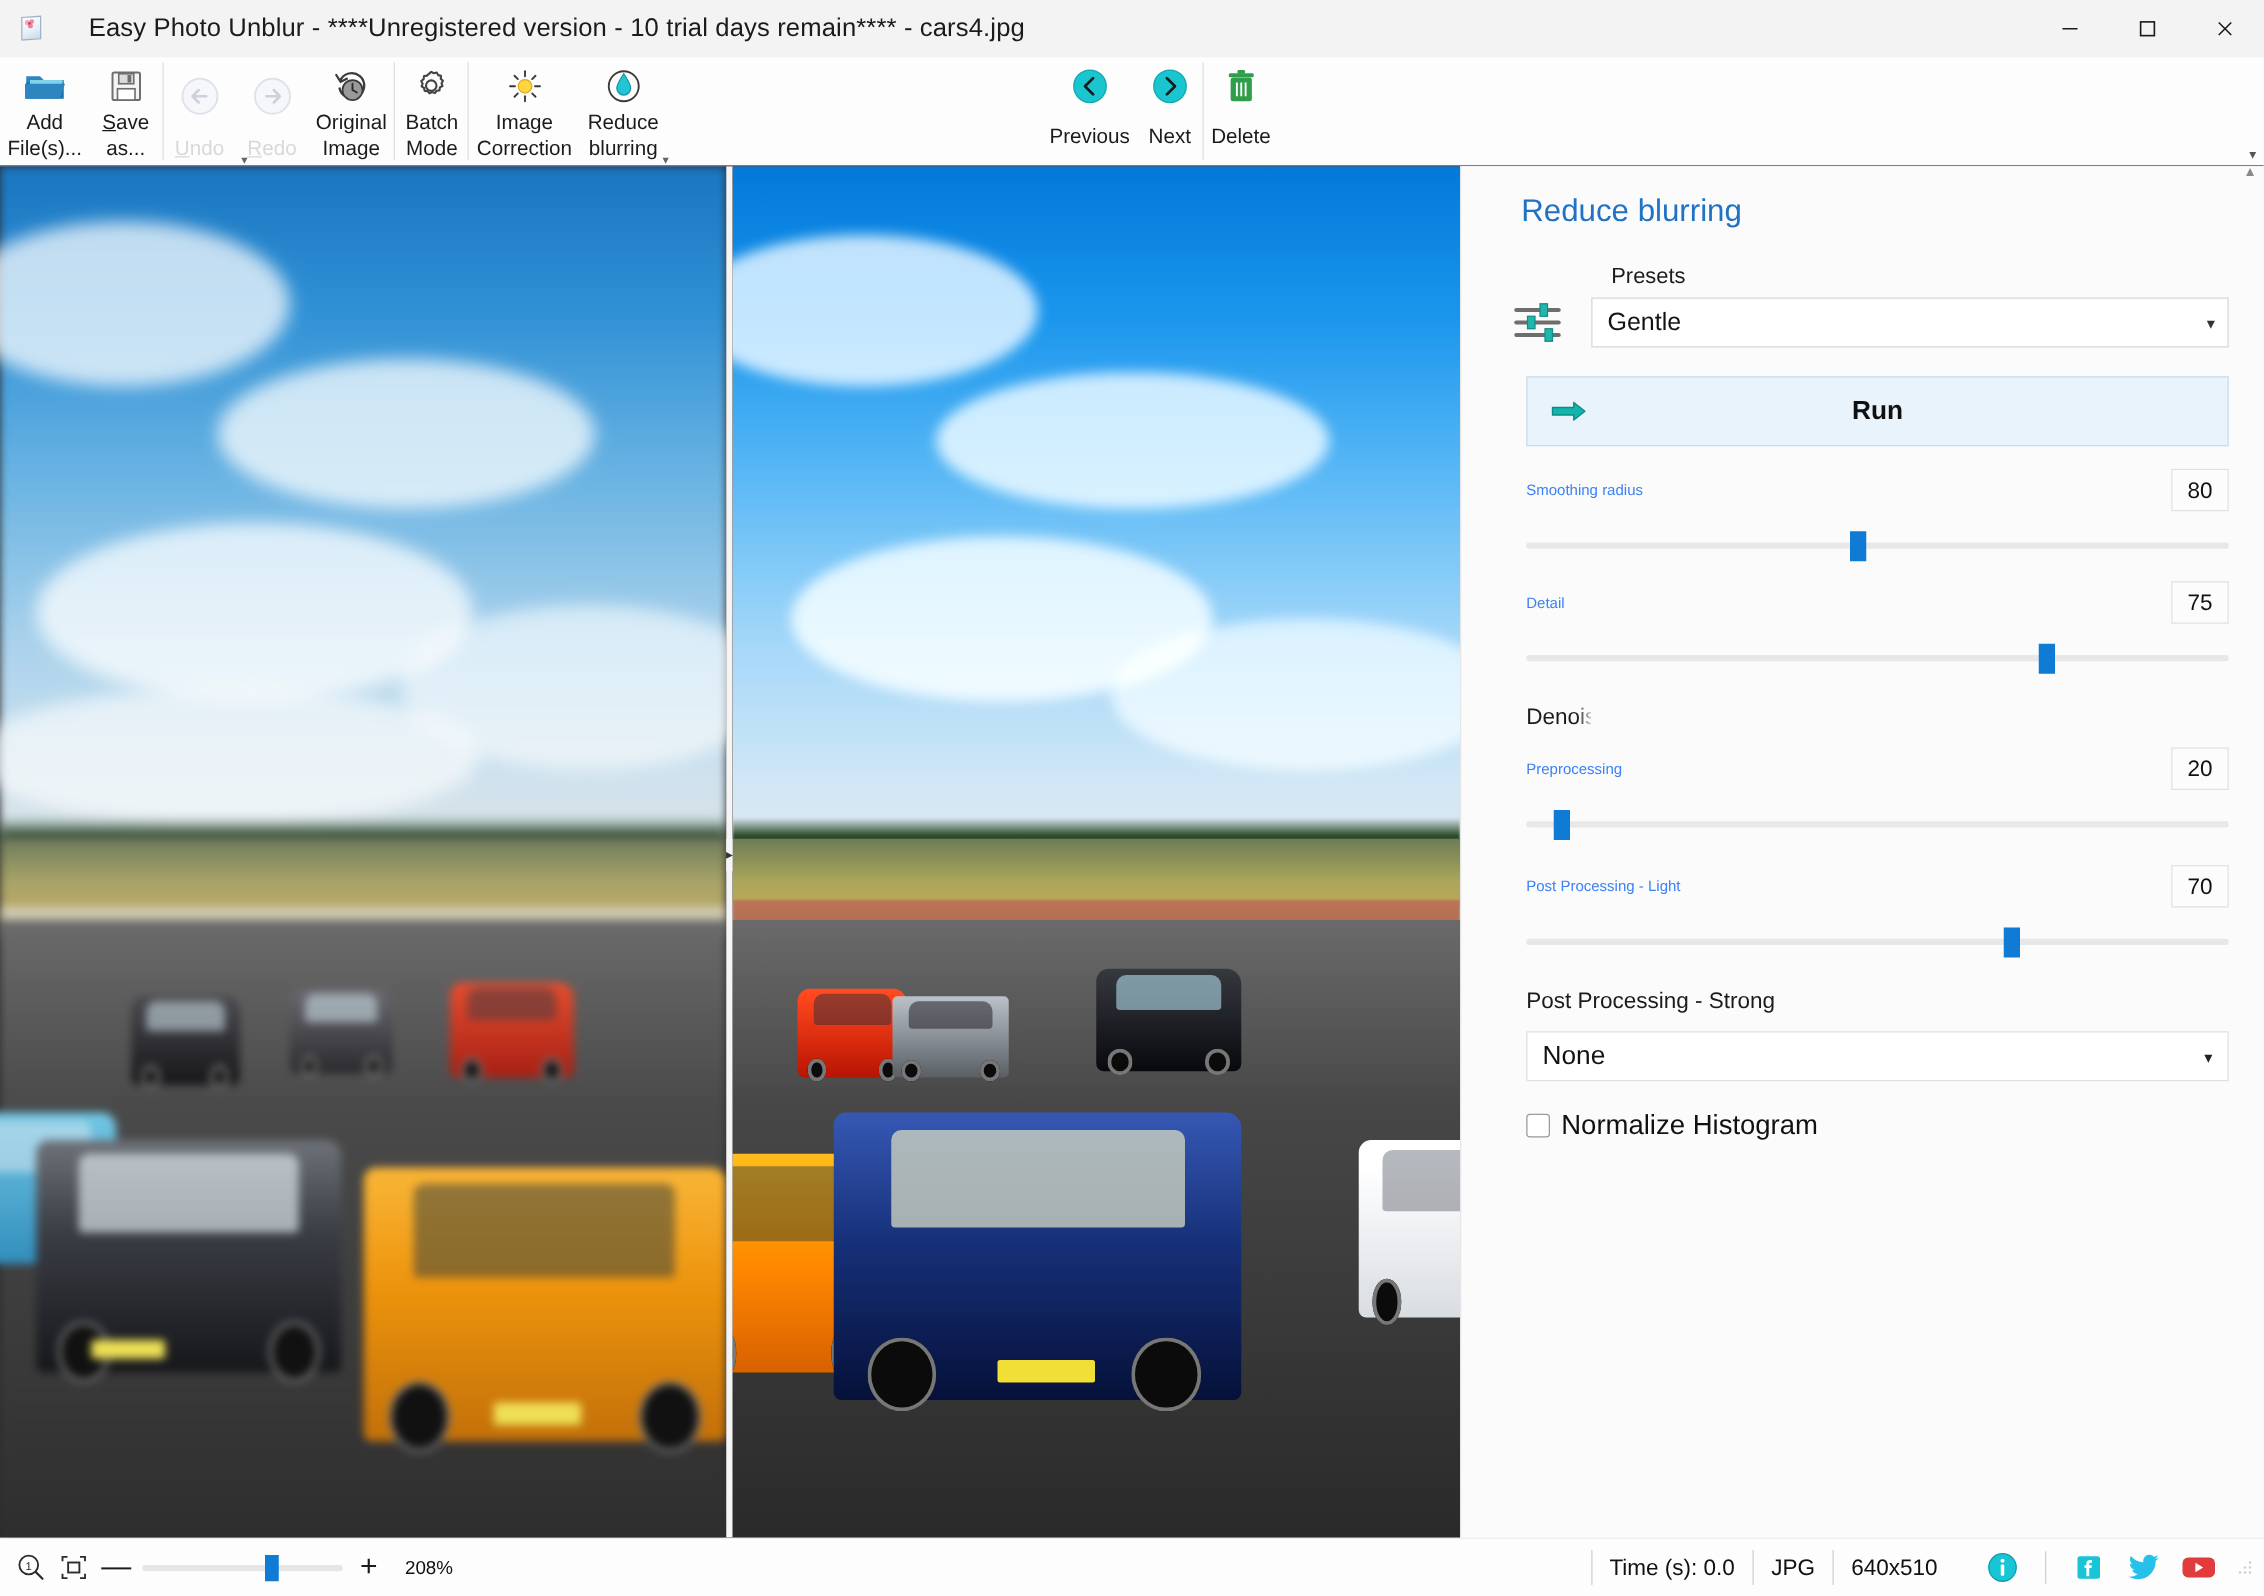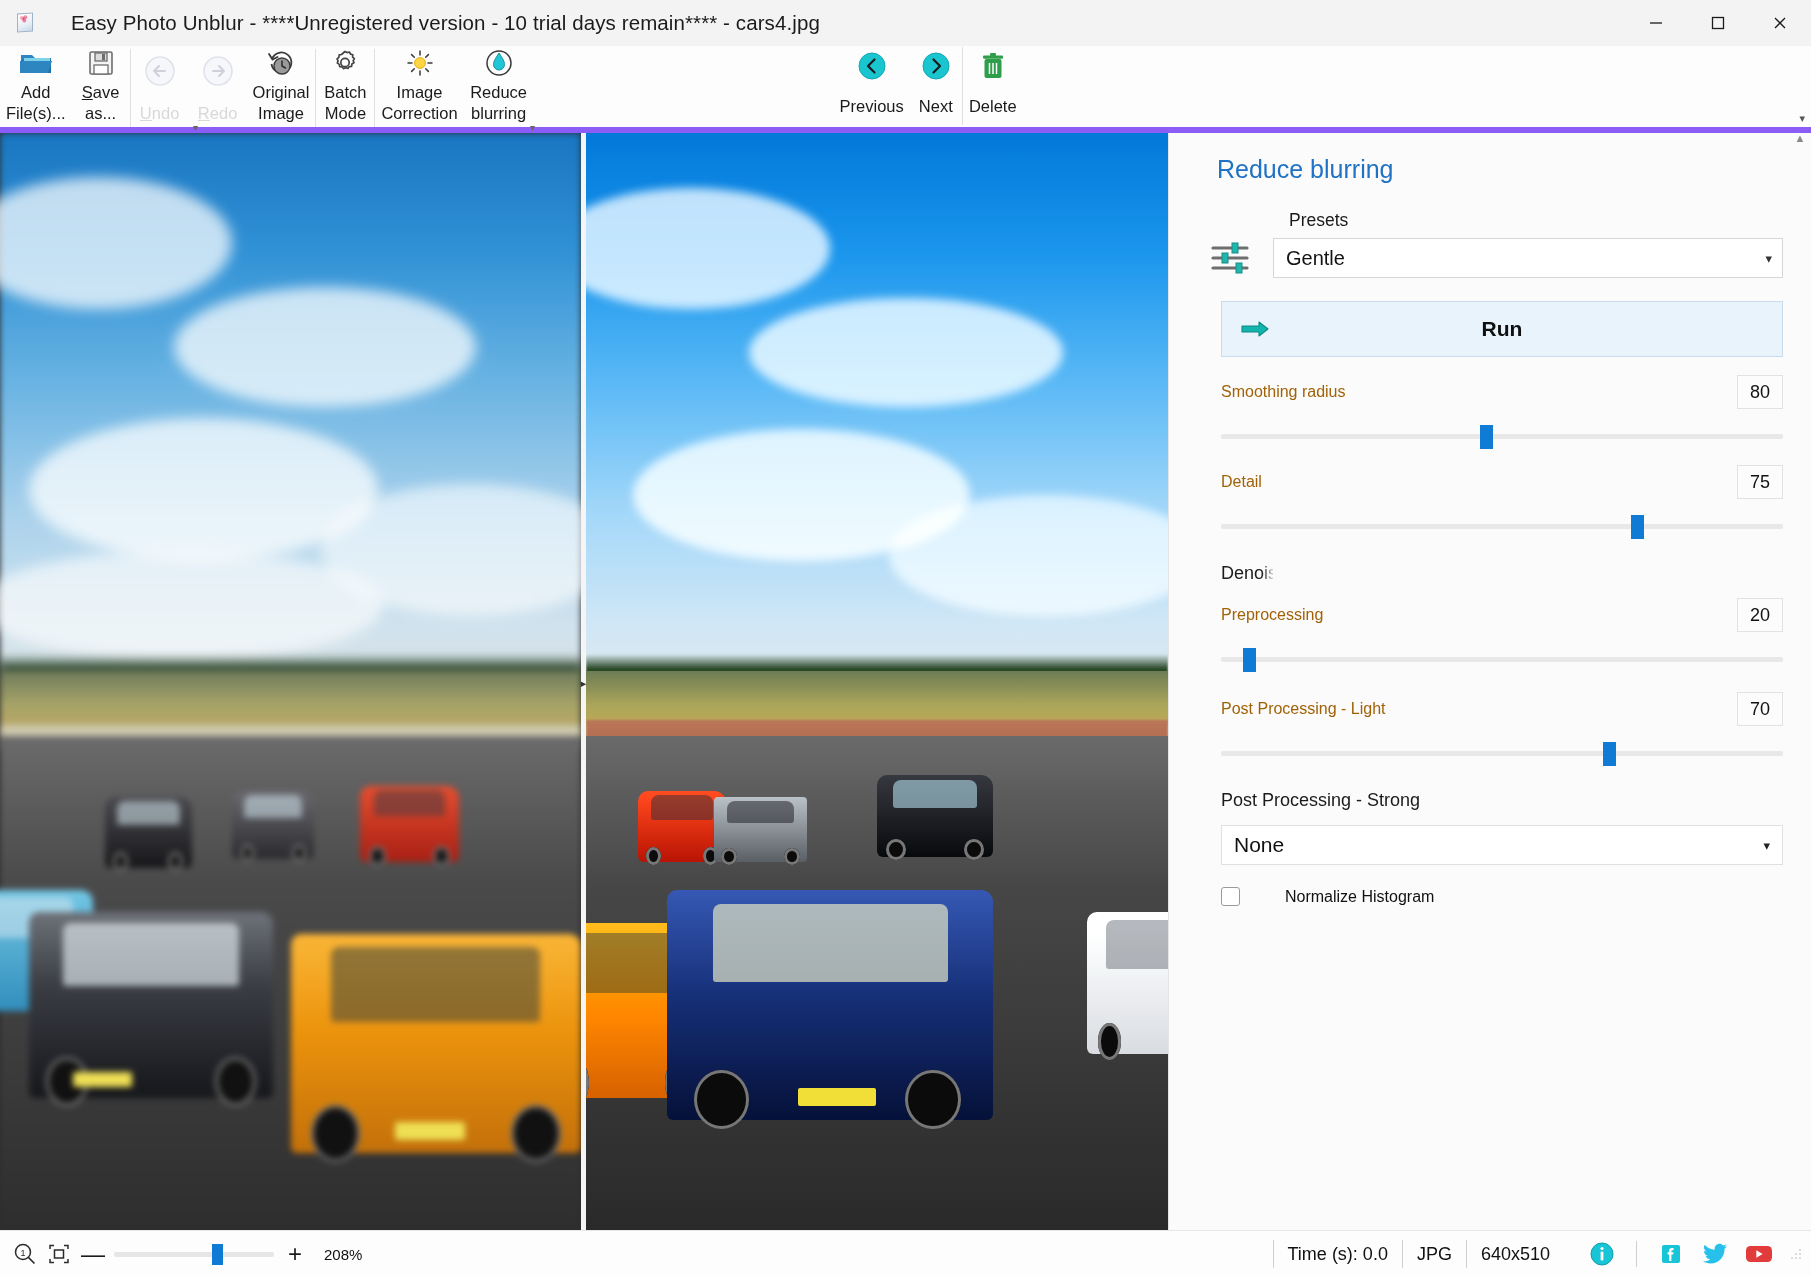--- a/index.html
+++ b/index.html
@@ -62,23 +62,23 @@
   }
   .menu-item {
     font-size: 17px; color: #111; padding: 2px 9px; white-space: nowrap;
   }
   .menu-item u { text-decoration: underline; }
 
   
   .toolbar {
     height: 87px; flex: 0 0 87px;
     background: #fdfdfd;
-    display: flex; align-items: flex-end;
+    display: flex; align-items: flex-start;
     position: relative;
-    border-bottom: 6px solid #8b5cf6;
+    border-bottom: 1px solid #8b5cf6;
   }
   .tb-group { display: flex; height: 87px; align-items: flex-start; }
   .tb-sep {
     width: 1px; background: #e0e0e0; height: 78px; margin-top: 4px; flex:0 0 1px;
   }
   .tb-btn {
     min-width: 58px;
     height: 84px;
     padding: 6px 6px 0 6px;
     display: flex; flex-direction: column; align-items: center;
@@ -219,21 +219,21 @@
   .run-arrow { margin-left: 18px; width: 30px; display:flex; align-items:center; }
   .run-label {
     position:absolute; left:0; right:0; text-align:center;
     font-size: 21px; font-weight: bold; color:#101010;
   }
 
   .options-label { font-size: 18px; color:#1b1b1b; margin: 28px 0 0 28px; }
 
   .opt-block { margin: 18px 0 0 28px; }
   .opt-head { display:flex; align-items:center; }
-  .opt-name { font-size: 16px; color:#a16207; }
+  .opt-name { font-size: 12px; color:#3b82f6; }
   .opt-val {
     margin-left: auto;
     width: 46px; height: 34px;
     border: 1px solid #e2e2e2; background:#fcfcfc;
     display:flex; align-items:center; justify-content:center;
     font-size: 18px; color:#111;
   }
   .slider {
     position: relative; margin-top: 16px; height: 22px;
   }
@@ -254,21 +254,21 @@
     display:flex; align-items:center; padding: 12px 12px;
     font-size: 21px; color:#111;
   }
   .combo2 .caret { margin-left:auto; font-size: 13px; color:#222; }
 
   .chk-row { display:flex; align-items:center; margin: 22px 0 0 28px; }
   .chk {
     width: 19px; height: 19px; border: 1px solid #9a9a9a; background:#fff;
     border-radius: 3px; margin-right: 9px; flex:0 0 19px;
   }
-  .chk-label { font-size: 16px; color:#111;margin-left:36px; }
+  .chk-label { font-size: 22px; color:#111; }
 
   .panel-scroll-arrow {
     position:absolute; right: 4px; top: -1px; width: 14px; height: 18px;
     color:#8a8a8a; font-size: 11px; text-align:center;
   }
 
   
   .statusbar {
     height: 47px; flex: 0 0 47px;
     background: #fdfdfd;

